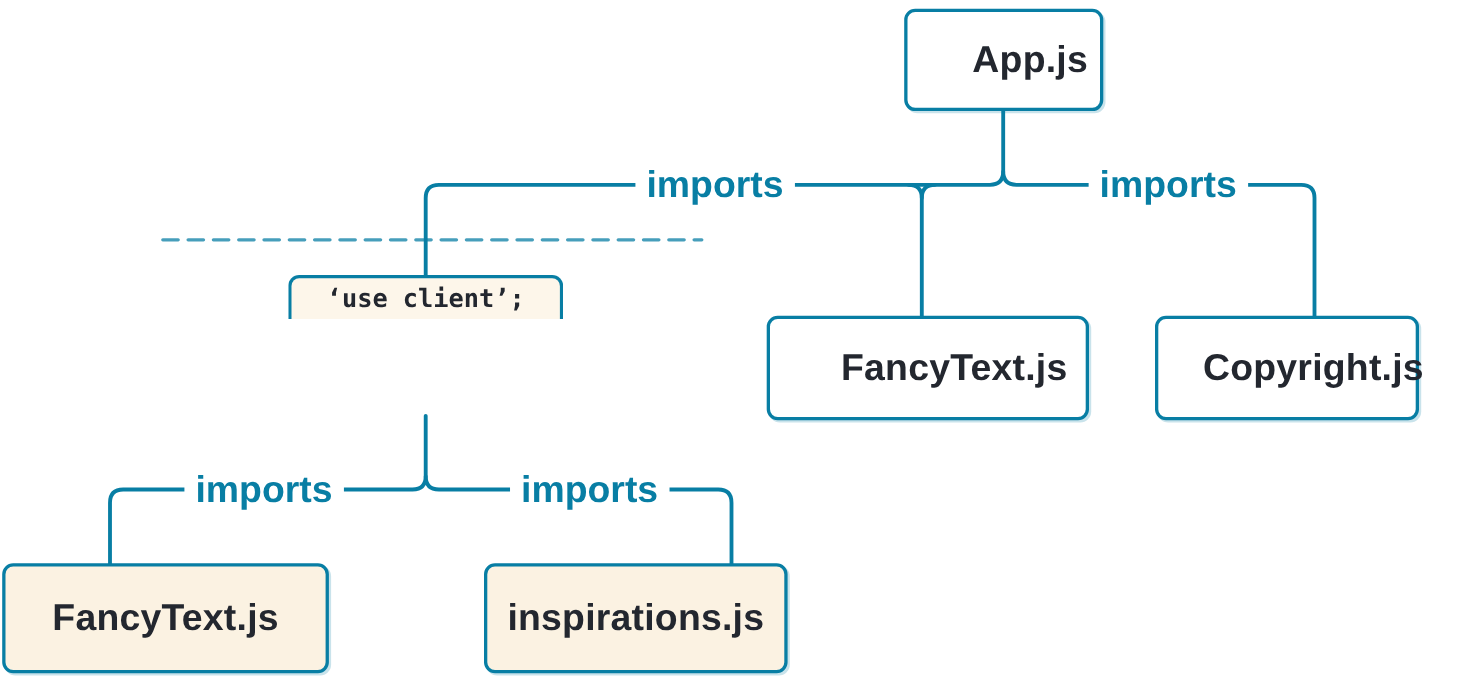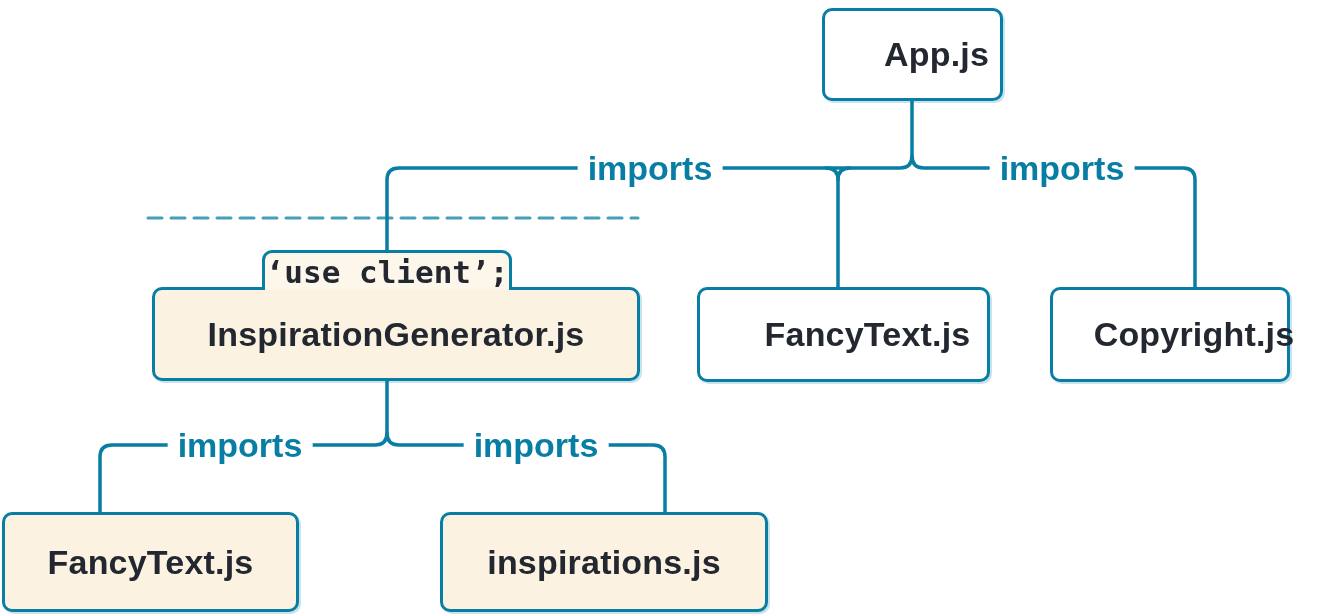--- a/index.html
+++ b/index.html
@@ -70,21 +70,21 @@
   .directive-tag {
     position: absolute;
     display: flex;
     align-items: center;
     justify-content: center;
     background: var(--directive-bg);
     border: 3px solid var(--node-border);
     border-bottom: none;
     border-radius: 10px 10px 0 0;
     font-family: "DejaVu Sans Mono", monospace;
-    font-size: 31px;
+    font-size: 23px;
     font-weight: 700;
     color: var(--node-text);
     white-space: nowrap;
   }
 </style>
 </head>
 <body>
 
 <div class="canvas">
 
@@ -100,35 +100,32 @@
 
   <div class="imports-label" style="left:650px; top:168px;">imports</div>
   <div class="imports-label" style="left:1062px; top:168px;">imports</div>
   <div class="imports-label" style="left:240px; top:445px;">imports</div>
   <div class="imports-label" style="left:536px; top:445px;">imports</div>
 
   <div class="node server" style="left:822px; top:8px; width:181px; height:93px;">
     <span>App.js</span>
   </div>
 
-  <div class="node client" style="left:152px; top:287px; width:488px; height:94px;">
-    <span>InspirationGenerator.js</span>
-  </div>
 
   <div class="directive-tag" style="left:262px; top:250px; width:250px; height:40px;">‘use client’;</div>
 
   <div class="node server" style="left:697px; top:287px; width:293px; height:95px;">
     <span>FancyText.js</span>
   </div>
 
   <div class="node server" style="left:1050px; top:287px; width:240px; height:95px;">
     <span>Copyright.js</span>
   </div>
 
   <div class="node client" style="left:2px; top:512px; width:297px; height:100px;">
     <span>FancyText.js</span>
   </div>
 
-  <div class="node client" style="left:440px; top:512px; width:328px; height:100px;">
+  <div class="node client" style="left:440px; top:512px; width:276px; height:100px;">
     <span>inspirations.js</span>
   </div>
 
 </div>
 
 </body></html>

